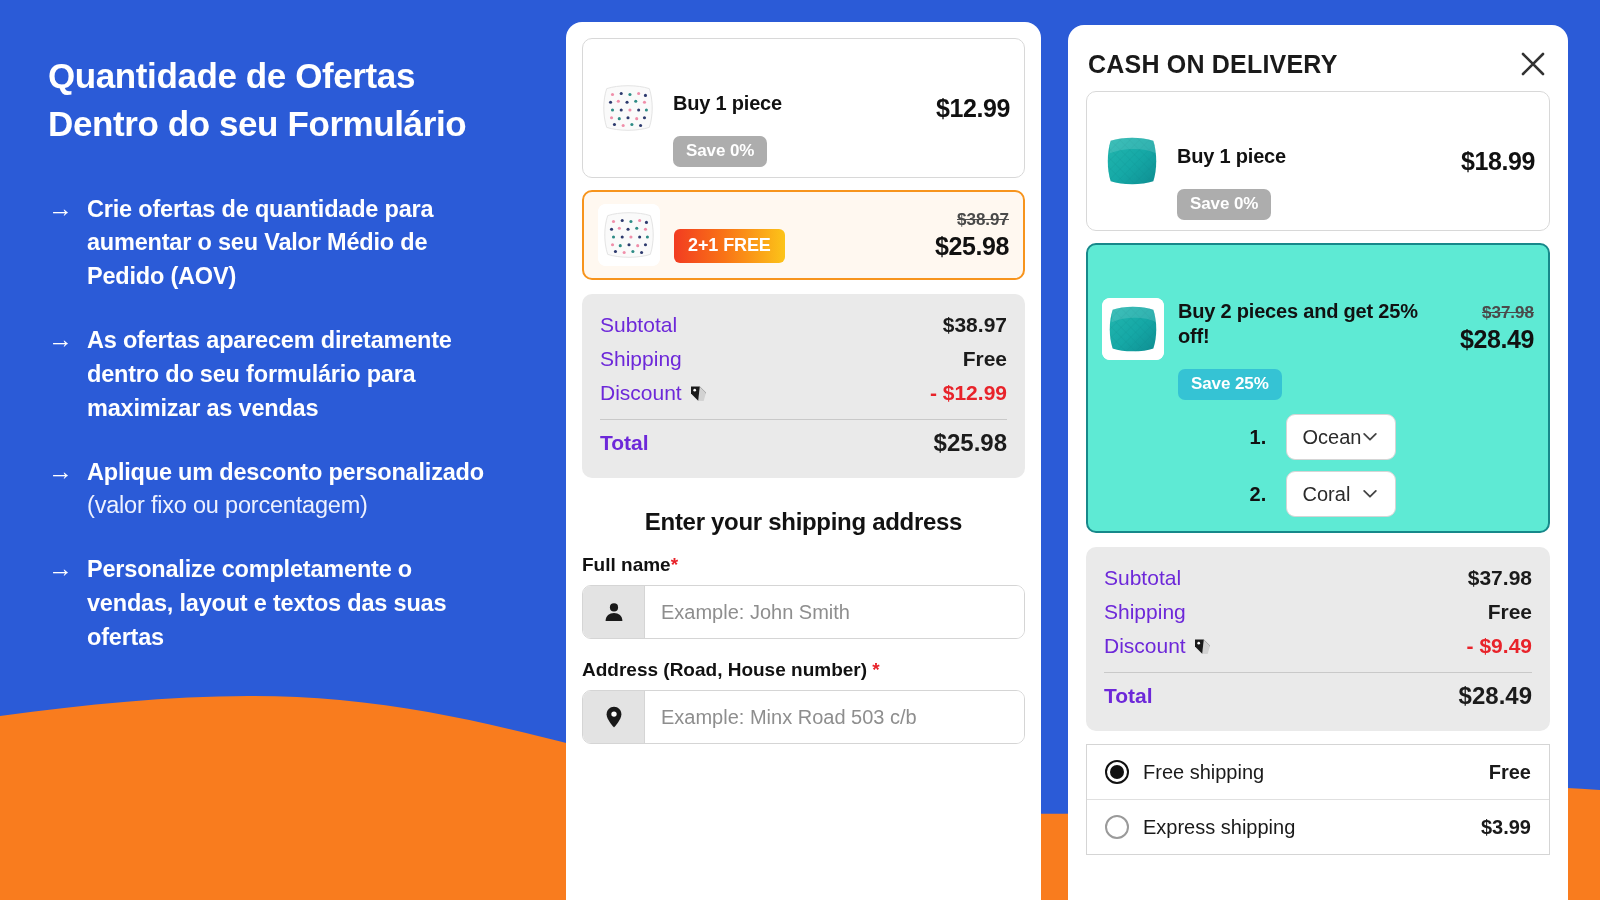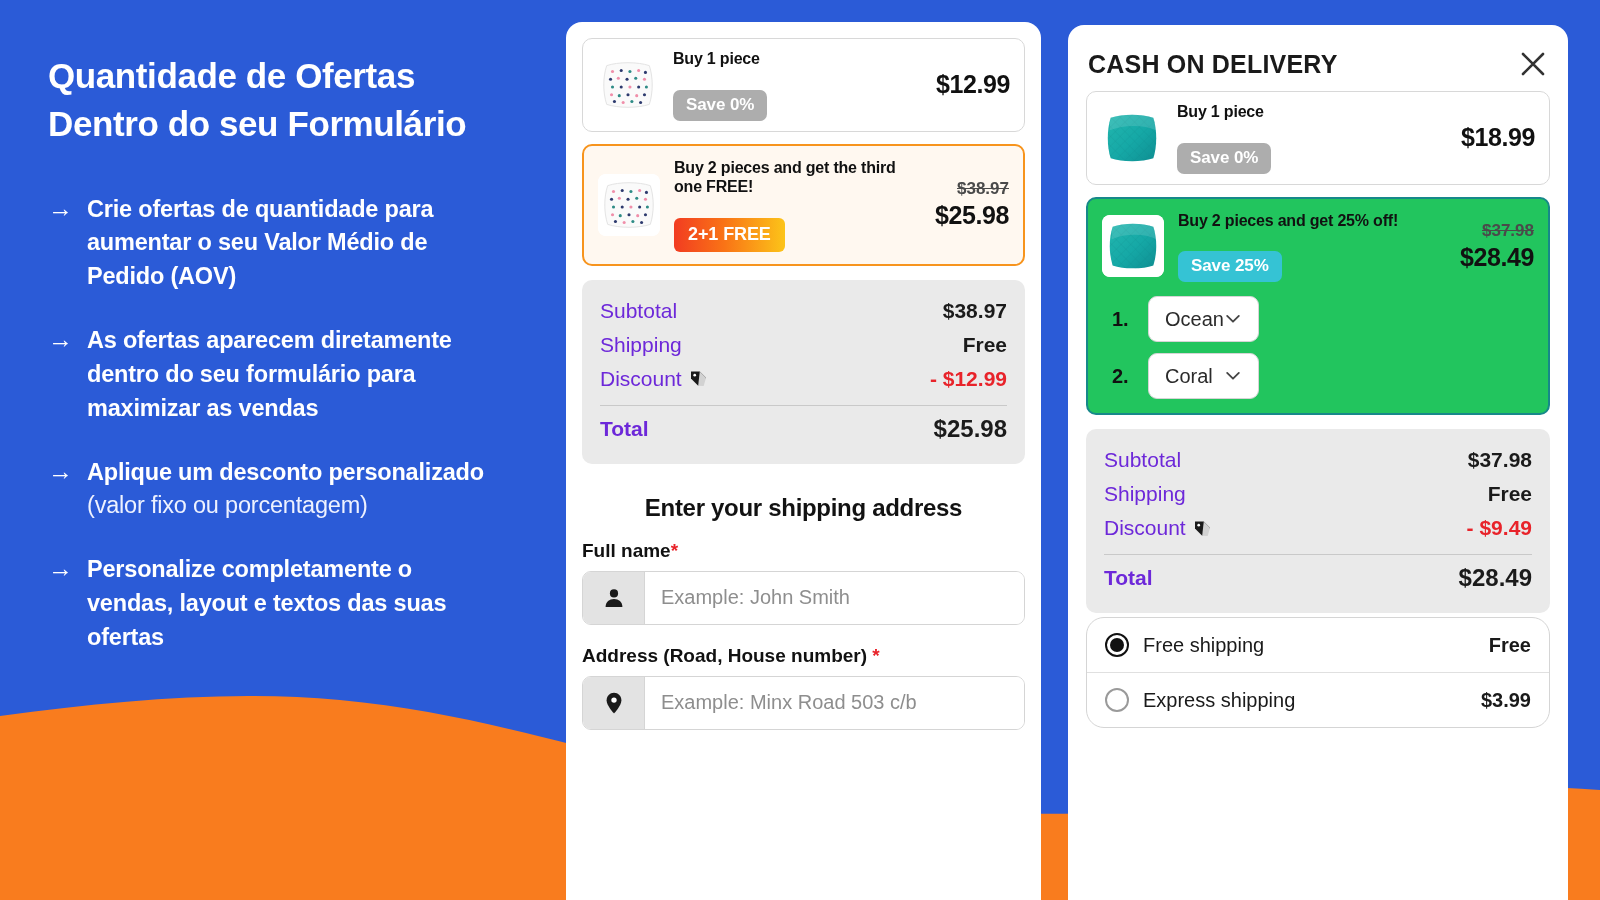--- a/index.html
+++ b/index.html
@@ -103,44 +103,45 @@
     margin-bottom: 12px;
     position: relative;
   }
   .offer.selected-orange {
     border: 2.5px solid #F7941D;
     background: #FFF8F0;
     padding: 12px 14px;
   }
   .offer.selected-teal {
     border: 2.5px solid #17888A;
-    background: #22c55e;
+    background: #5eead4;
     padding: 12px 14px;
     flex-direction: column;
-    align-items: flex-start;
+    align-items: center;
   }
   .offer-main { display: flex; align-items: center; width: 100%; }
 
   .thumb {
     flex: 0 0 auto;
     width: 62px; height: 62px;
     border-radius: 8px;
     overflow: hidden;
     background: #ffffff;
   }
   .thumb.boxed { background:#ffffff; box-shadow: 0 0 0 0 transparent; }
   .thumb svg { display:block; width: 100%; height: 100%; }
 
   .offer-body { flex: 1 1 auto; padding-left: 14px; min-width: 0; }
   .offer-title {
-    font-size: 16px;
+    font-size: 20px;
     font-weight: 700;
     color: #111111;
     line-height: 1.22;
     letter-spacing: -0.2px;
+    margin-top: 42px;
   }
   .badge {
     display: inline-block;
     margin-top: 21px;
     padding: 5px 13px 6px 13px;
     border-radius: 7px;
     font-size: 17px;
     font-weight: 700;
     color: #ffffff;
     letter-spacing: -0.1px;
@@ -275,22 +276,22 @@
     padding: 0 16px;
     color: #0f766e;
     font-family: inherit;
     background: #fff;
   }
   .input-field::placeholder { color: #8e8e8e; }
 
   
   .ship-box {
     border: 1.5px solid #d5d5d5;
-    border-radius: 18px;
-    margin-top: 4px;
+    border-radius: 0;
+    margin-top: 13px;
     overflow: hidden;
   }
   .ship-row {
     display: flex;
     align-items: center;
     padding: 15px 18px;
     gap: 14px;
   }
   .ship-row + .ship-row { border-top: 1.5px solid #e0e0e0; }
   .radio {
@@ -431,21 +432,20 @@
                 <circle cx="41" cy="43" r="1.6" fill="#f08faa"></circle>
               <circle cx="49" cy="42" r="1.6" fill="#2d3a6e"></circle>
               <circle cx="18" cy="49" r="1.6" fill="#2d3a6e"></circle>
                 <circle cx="27" cy="50" r="1.6" fill="#f08faa"></circle>
               <circle cx="36" cy="49" r="1.6" fill="#2e8c86"></circle>
                 <circle cx="45" cy="50" r="1.6" fill="#2d3a6e"></circle>
             </g>
           </svg>
         </div>
         <div class="offer-body">
-          <div class="offer-title">Buy 2 pieces and get the third one FREE!</div>
           <span class="badge fire">2+1 FREE</span>
         </div>
         <div class="offer-price">
           <span class="price-old">$38.97</span>
           <span class="price-now">$25.98</span>
         </div>
       </div>
     </div>
 
     <div class="summary">

